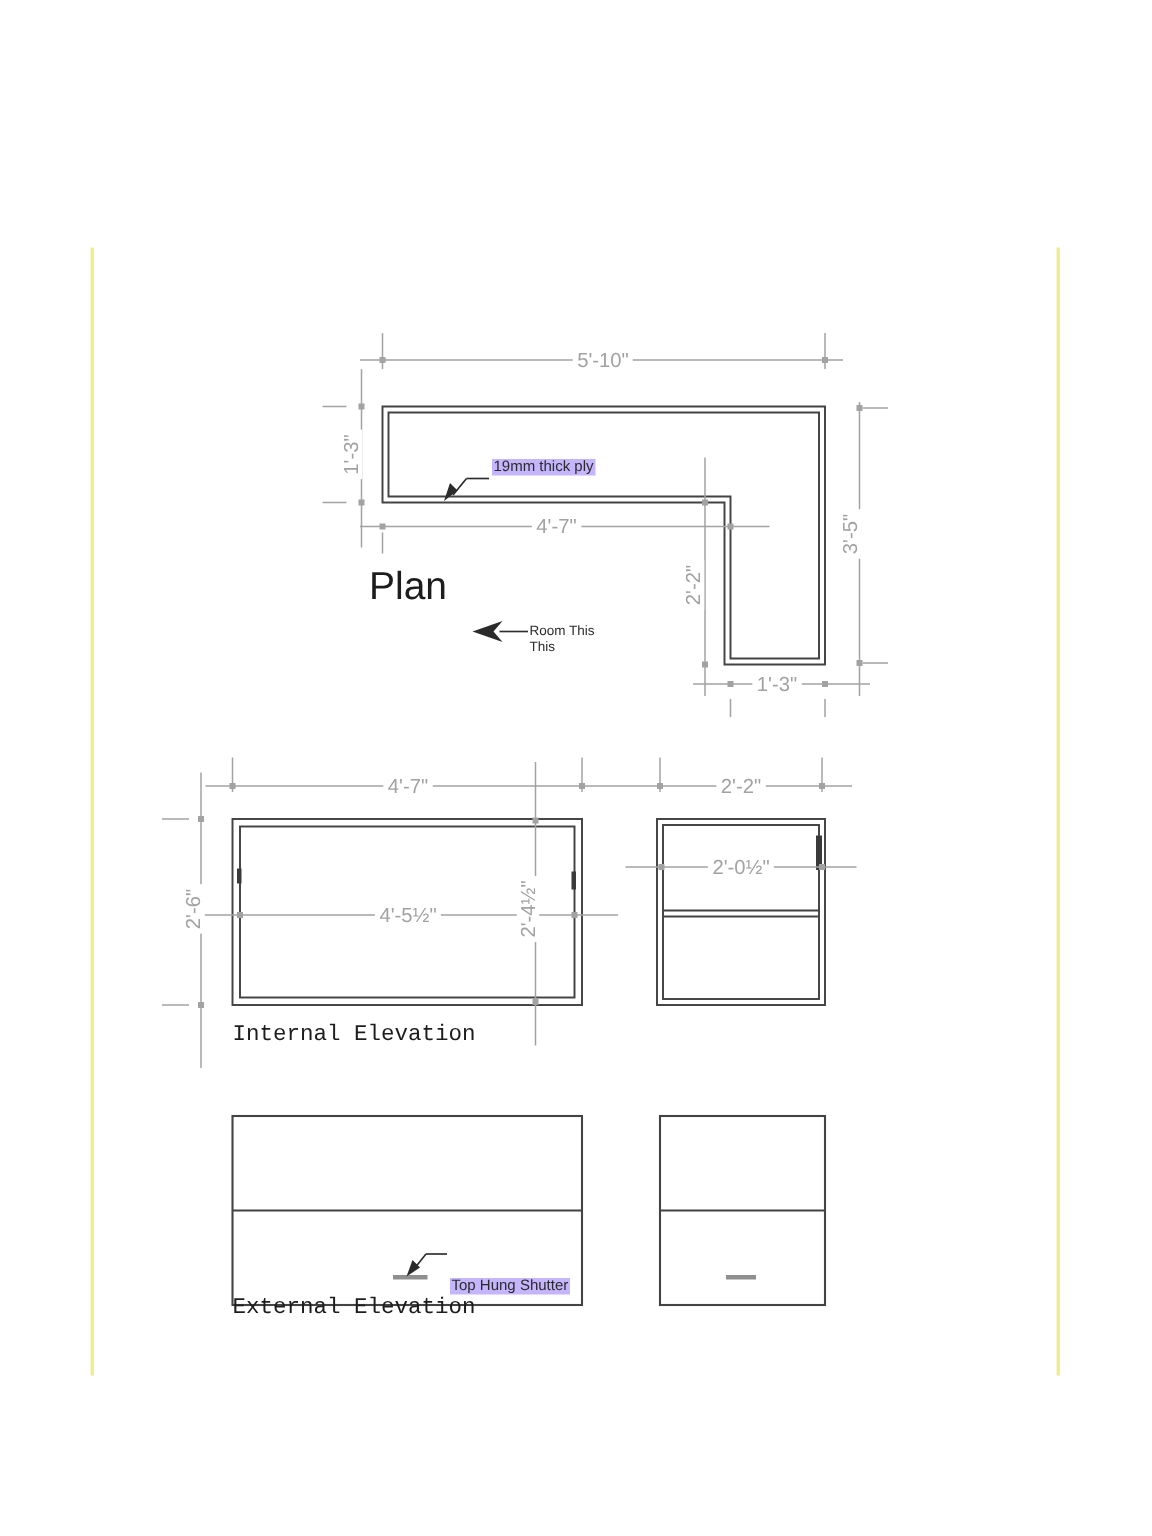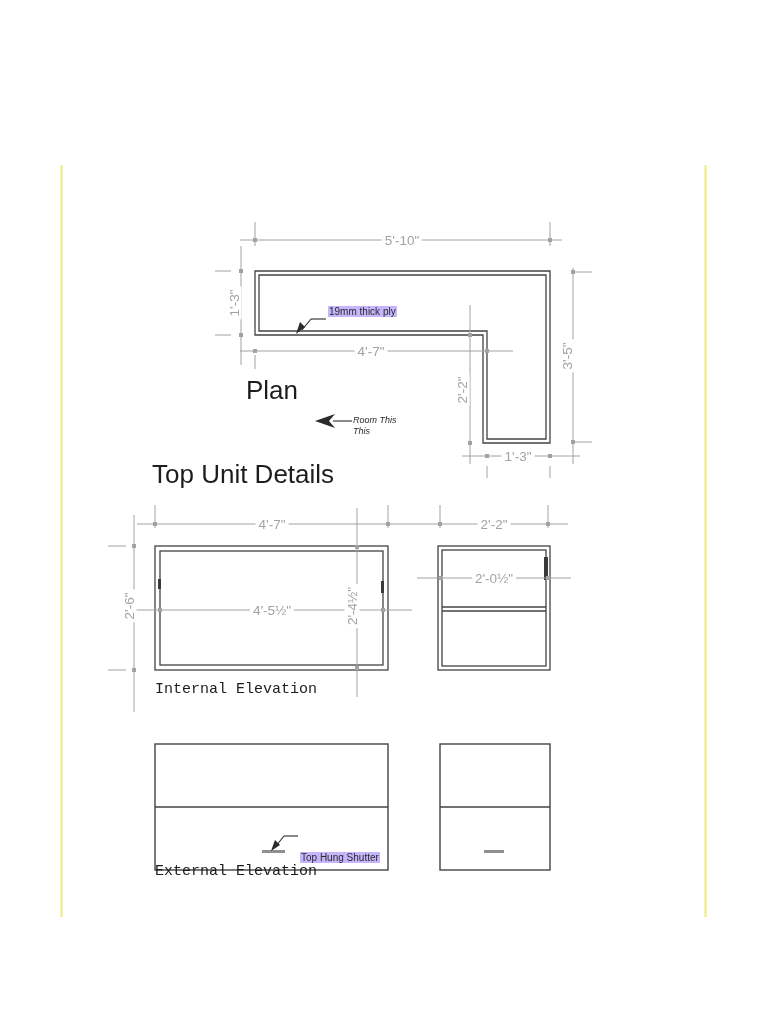--- a/index.html
+++ b/index.html
@@ -46,21 +46,20 @@
     font-size:26px;
   }
   .title-lbl{
     color:var(--color-text);
     font-size:26px;
   }
   .room-note{
     color:var(--color-annotation);
     font-size:9px;
     line-height:11px;
-    font-style:italic;
   }
 </style>
 </head>
 <body>
 
 <div class="canvas">
 
   <svg class="draw" width="768" height="1024" viewBox="0 0 768 1024">
 
     <g>
@@ -172,21 +171,20 @@
       <rect class="handle" x="484" y="850" width="20" height="3"></rect>
     </g>
 
     <g>
       <line class="ann-line" x1="284" y1="836" x2="298" y2="836"></line>
       <line class="ann-line" x1="284" y1="836" x2="276" y2="846"></line>
       <polygon class="ann-fill" points="271,851 280,845 275,840"></polygon>
     </g>
   </svg>
 
-  <div class="lbl title-lbl" style="left:152px;top:459px;">Top Unit Details</div>
 
   <div class="lbl dim-lbl" style="left:402px;top:240px;">5'-10"</div>
   <div class="lbl dim-lbl rot" style="left:234px;top:303px;">1'-3"</div>
   <div class="lbl dim-lbl" style="left:371px;top:351px;">4'-7"</div>
   <div class="lbl dim-lbl rot" style="left:462px;top:390px;">2'-2"</div>
   <div class="lbl dim-lbl rot" style="left:567px;top:356px;">3'-5"</div>
   <div class="lbl dim-lbl" style="left:518px;top:456px;">1'-3"</div>
 
   <div class="lbl ann-lbl" style="left:328px;top:306px;">19mm thick ply</div>
 

